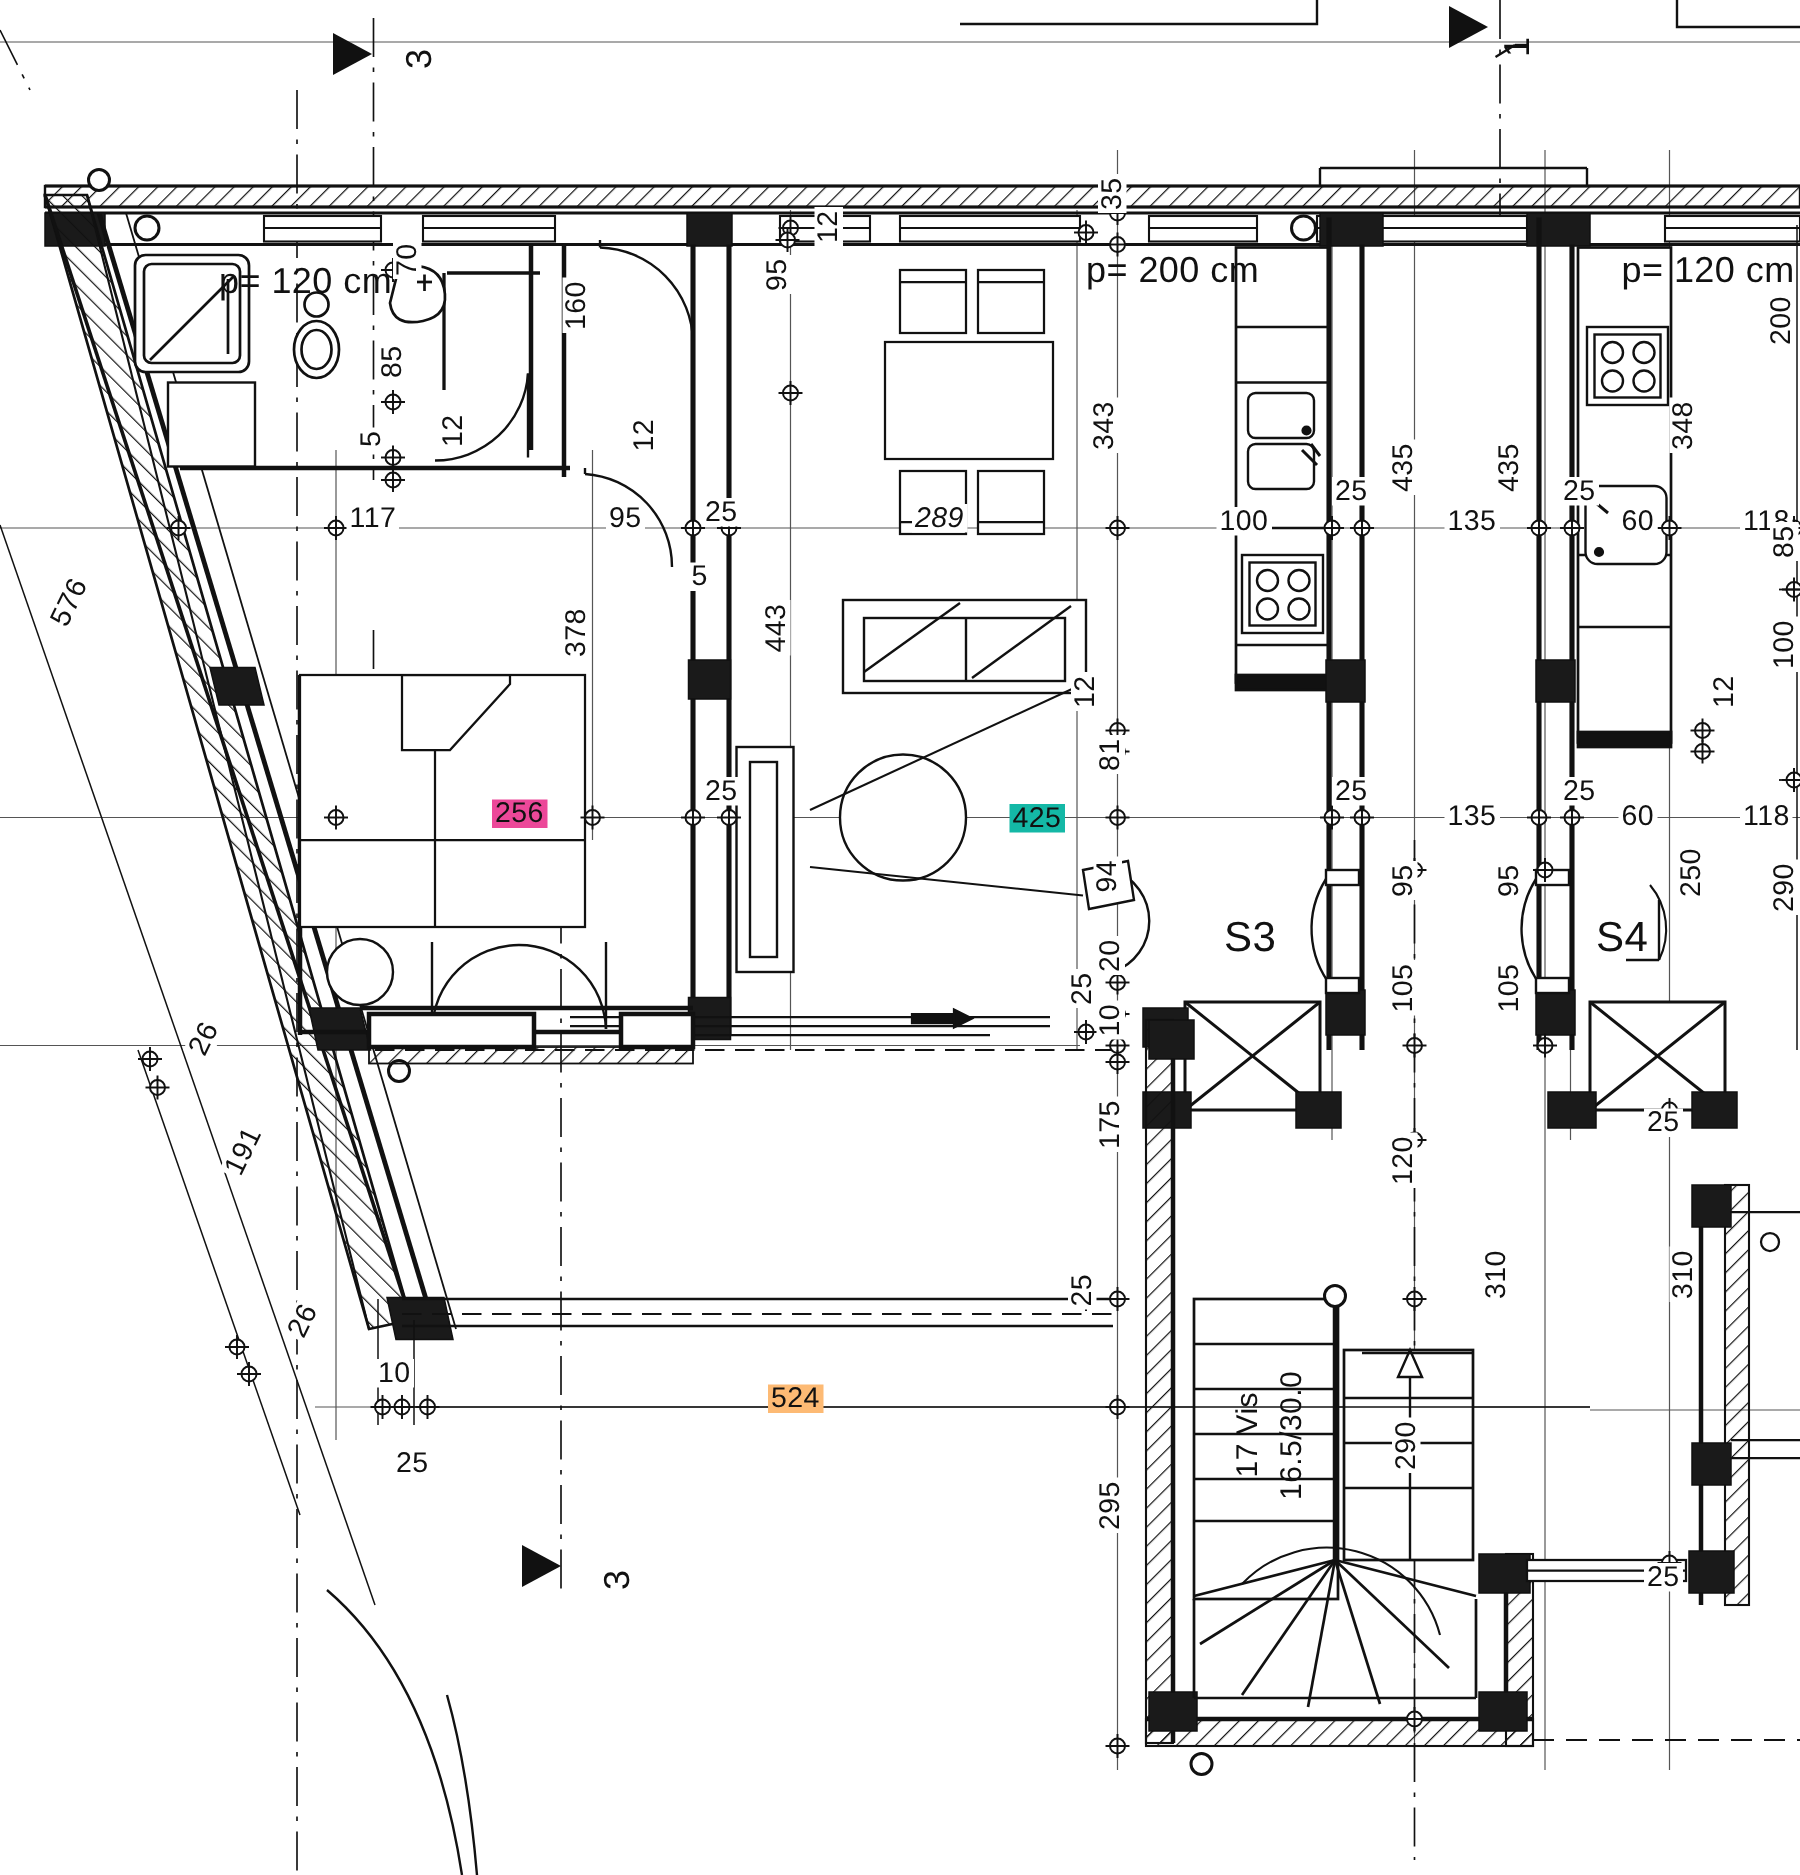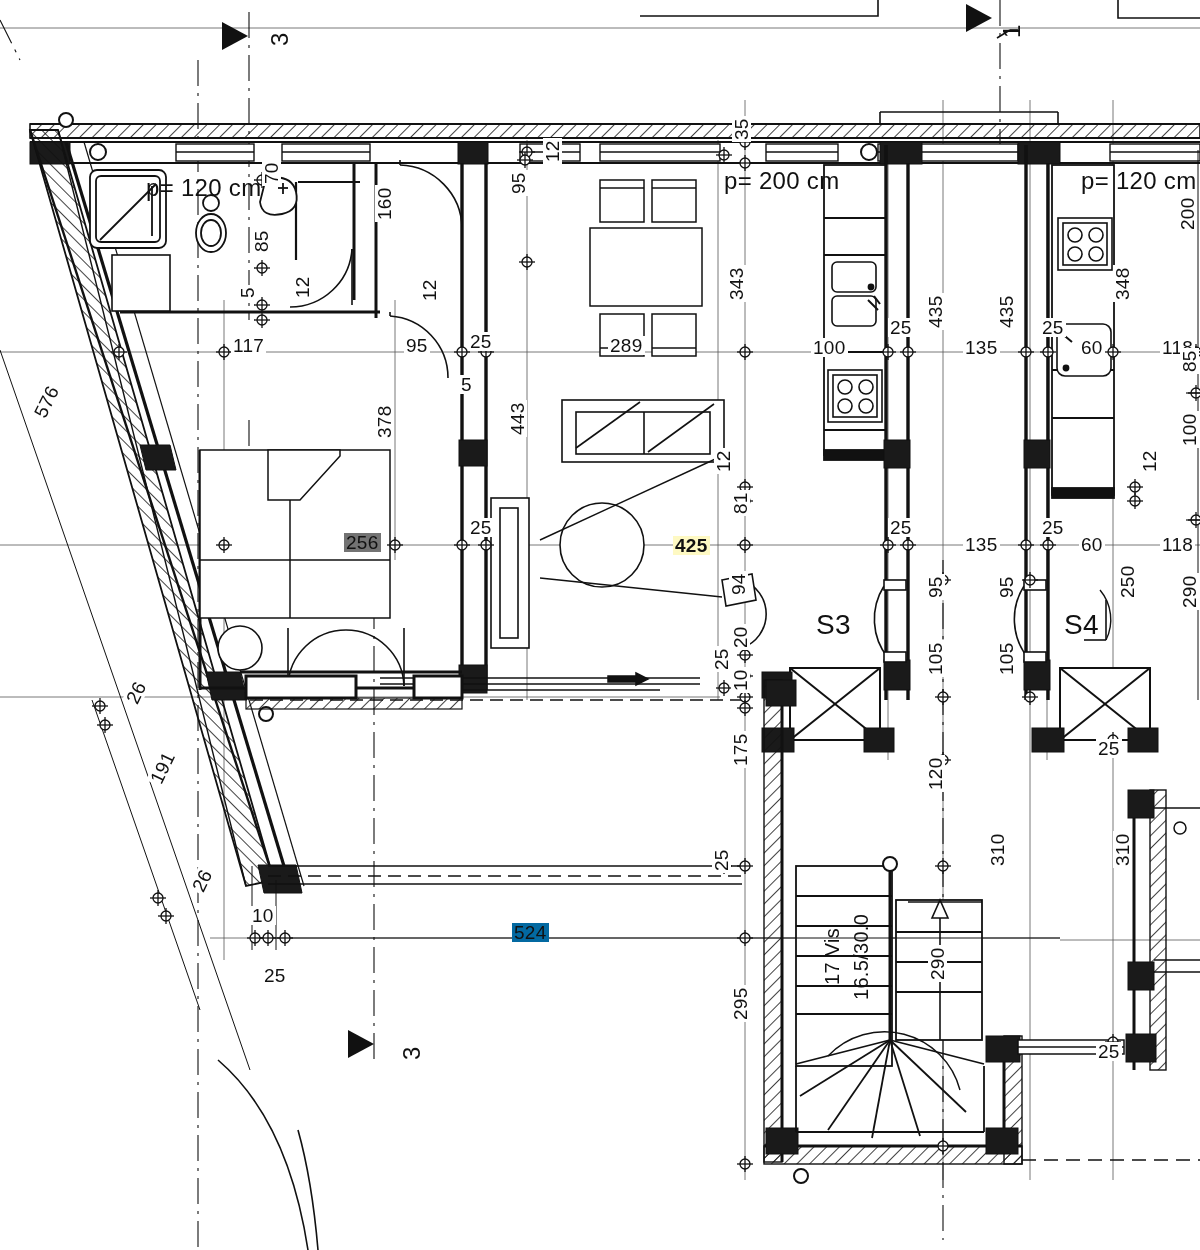--- a/index.html
+++ b/index.html
@@ -815,26 +815,26 @@
       <div class="lbl" style="left: 252px; top: 254px; background: rgb(255, 255, 255); padding: 0px 2px; transform-origin: left top; transform: rotate(-90deg);">85</div>
       <div class="lbl" style="left: 238px; top: 300px; background: rgb(255, 255, 255); padding: 0px 2px; transform-origin: left top; transform: rotate(-90deg);">5</div>
       <div class="lbl" style="left: 293px; top: 300px; background: rgb(255, 255, 255); padding: 0px 2px; transform-origin: left top; transform: rotate(-90deg);">12</div>
       <div class="lbl" style="left: 231px; top: 336px; background: rgb(255, 255, 255); padding: 0px 2px;">117</div>
       <div class="lbl" style="left: 404px; top: 336px; background: rgb(255, 255, 255); padding: 0px 2px;">95</div>
       <div class="lbl" style="left: 420px; top: 303px; background: rgb(255, 255, 255); padding: 0px 2px; transform-origin: left top; transform: rotate(-90deg);">12</div>
       <div class="lbl" style="left: 509px; top: 196px; background: rgb(255, 255, 255); padding: 0px 2px; transform-origin: left top; transform: rotate(-90deg);">95</div>
       <div class="lbl" style="left: 468px; top: 332px; background: rgb(255, 255, 255); padding: 0px 2px;">25</div>
       <div class="lbl" style="left: 459px; top: 375px; background: rgb(255, 255, 255); padding: 0px 2px;">5</div>
       <div class="lbl" style="left: 375px; top: 440px; background: rgb(255, 255, 255); padding: 0px 2px; transform-origin: left top; transform: rotate(-90deg);">378</div>
-      <div class="lbl" style="left: 344px; top: 533px; background: #737373; padding: 0px 2px;">256</div>
+      <div class="lbl" style="left: 328px; top: 533px; background: #ec4899; padding: 0px 2px;">256</div>
       <div class="lbl" style="left: 468px; top: 518px; background: rgb(255, 255, 255); padding: 0px 2px;">25</div>
       <div class="lbl" style="left: 508px; top: 437px; background: rgb(255, 255, 255); padding: 0px 2px; transform-origin: left top; transform: rotate(-90deg);">443</div>
-      <div class="lbl" style="left: 608px; top: 336px; background: rgb(255, 255, 255); padding: 0px 2px;">289</div>
+      <div class="lbl" style="left: 608px; top: 336px; background: rgb(255, 255, 255); padding: 0px 2px; font-style: italic;">289</div>
       <div class="lbl" style="left: 727px; top: 302px; background: rgb(255, 255, 255); padding: 0px 2px; transform-origin: left top; transform: rotate(-90deg);">343</div>
-      <div class="lbl" style="left: 673px; top: 536px; background: #fef9c3; padding: 0px 2px; font-weight: bold;">425</div>
+      <div class="lbl" style="left: 673px; top: 536px; background: #14b8a6; padding: 0px 2px;">425</div>
       <div class="lbl" style="left: 731px; top: 516px; background: rgb(255, 255, 255); padding: 0px 2px; transform-origin: left top; transform: rotate(-90deg);">81</div>
       <div class="lbl" style="left: 714px; top: 474px; background: rgb(255, 255, 255); padding: 0px 2px; transform-origin: left top; transform: rotate(-90deg);">12</div>
       <div class="lbl" style="left: 729px; top: 597px; background: rgb(255, 255, 255); padding: 0px 2px; transform-origin: left top; transform: rotate(-90deg);">94</div>
       <div class="lbl" style="left: 811px; top: 338px; background: rgb(255, 255, 255); padding: 0px 2px;">100</div>
       <div class="lbl" style="left: 888px; top: 318px; background: rgb(255, 255, 255); padding: 0px 2px;">25</div>
       <div class="lbl" style="left: 963px; top: 338px; background: rgb(255, 255, 255); padding: 0px 2px;">135</div>
       <div class="lbl" style="left: 926px; top: 330px; background: rgb(255, 255, 255); padding: 0px 2px; transform-origin: left top; transform: rotate(-90deg);">435</div>
       <div class="lbl" style="left: 997px; top: 330px; background: rgb(255, 255, 255); padding: 0px 2px; transform-origin: left top; transform: rotate(-90deg);">435</div>
       <div class="lbl" style="left: 888px; top: 518px; background: rgb(255, 255, 255); padding: 0px 2px;">25</div>
       <div class="lbl" style="left: 963px; top: 535px; background: rgb(255, 255, 255); padding: 0px 2px;">135</div>
@@ -866,16 +866,16 @@
       <div class="lbl" style="left: 1113px; top: 868px; background: rgb(255, 255, 255); padding: 0px 2px; transform-origin: left top; transform: rotate(-90deg);">310</div>
       <div class="lbl" style="left: 928px; top: 982px; background: rgb(255, 255, 255); padding: 0px 2px; transform-origin: left top; transform: rotate(-90deg);">290</div>
       <div class="lbl" style="left: 731px; top: 1022px; background: rgb(255, 255, 255); padding: 0px 2px; transform-origin: left top; transform: rotate(-90deg);">295</div>
       <div class="lbl" style="left: 1096px; top: 1042px; background: rgb(255, 255, 255); padding: 0px 2px;">25</div>
       <div class="lbl" style="left: 30px; top: 414px; background: rgb(255, 255, 255); padding: 0px 2px; transform-origin: left top; transform: rotate(-64deg);">576</div>
       <div class="lbl" style="left: 122px; top: 700px; background: rgb(255, 255, 255); padding: 0px 2px; transform-origin: left top; transform: rotate(-64deg);">26</div>
       <div class="lbl" style="left: 146px; top: 780px; background: rgb(255, 255, 255); padding: 0px 2px; transform-origin: left top; transform: rotate(-64deg);">191</div>
       <div class="lbl" style="left: 188px; top: 888px; background: rgb(255, 255, 255); padding: 0px 2px; transform-origin: left top; transform: rotate(-64deg);">26</div>
       <div class="lbl" style="left: 250px; top: 906px; background: rgb(255, 255, 255); padding: 0px 2px;">10</div>
       <div class="lbl" style="left: 262px; top: 966px; background: rgb(255, 255, 255); padding: 0px 2px;">25</div>
-      <div class="lbl" style="left: 512px; top: 923px; background: #0369a1; padding: 0px 2px;">524</div>
+      <div class="lbl" style="left: 512px; top: 923px; background: #fdba74; padding: 0px 2px;">524</div>
     </div>
 
 </div>
 
 </body></html>

